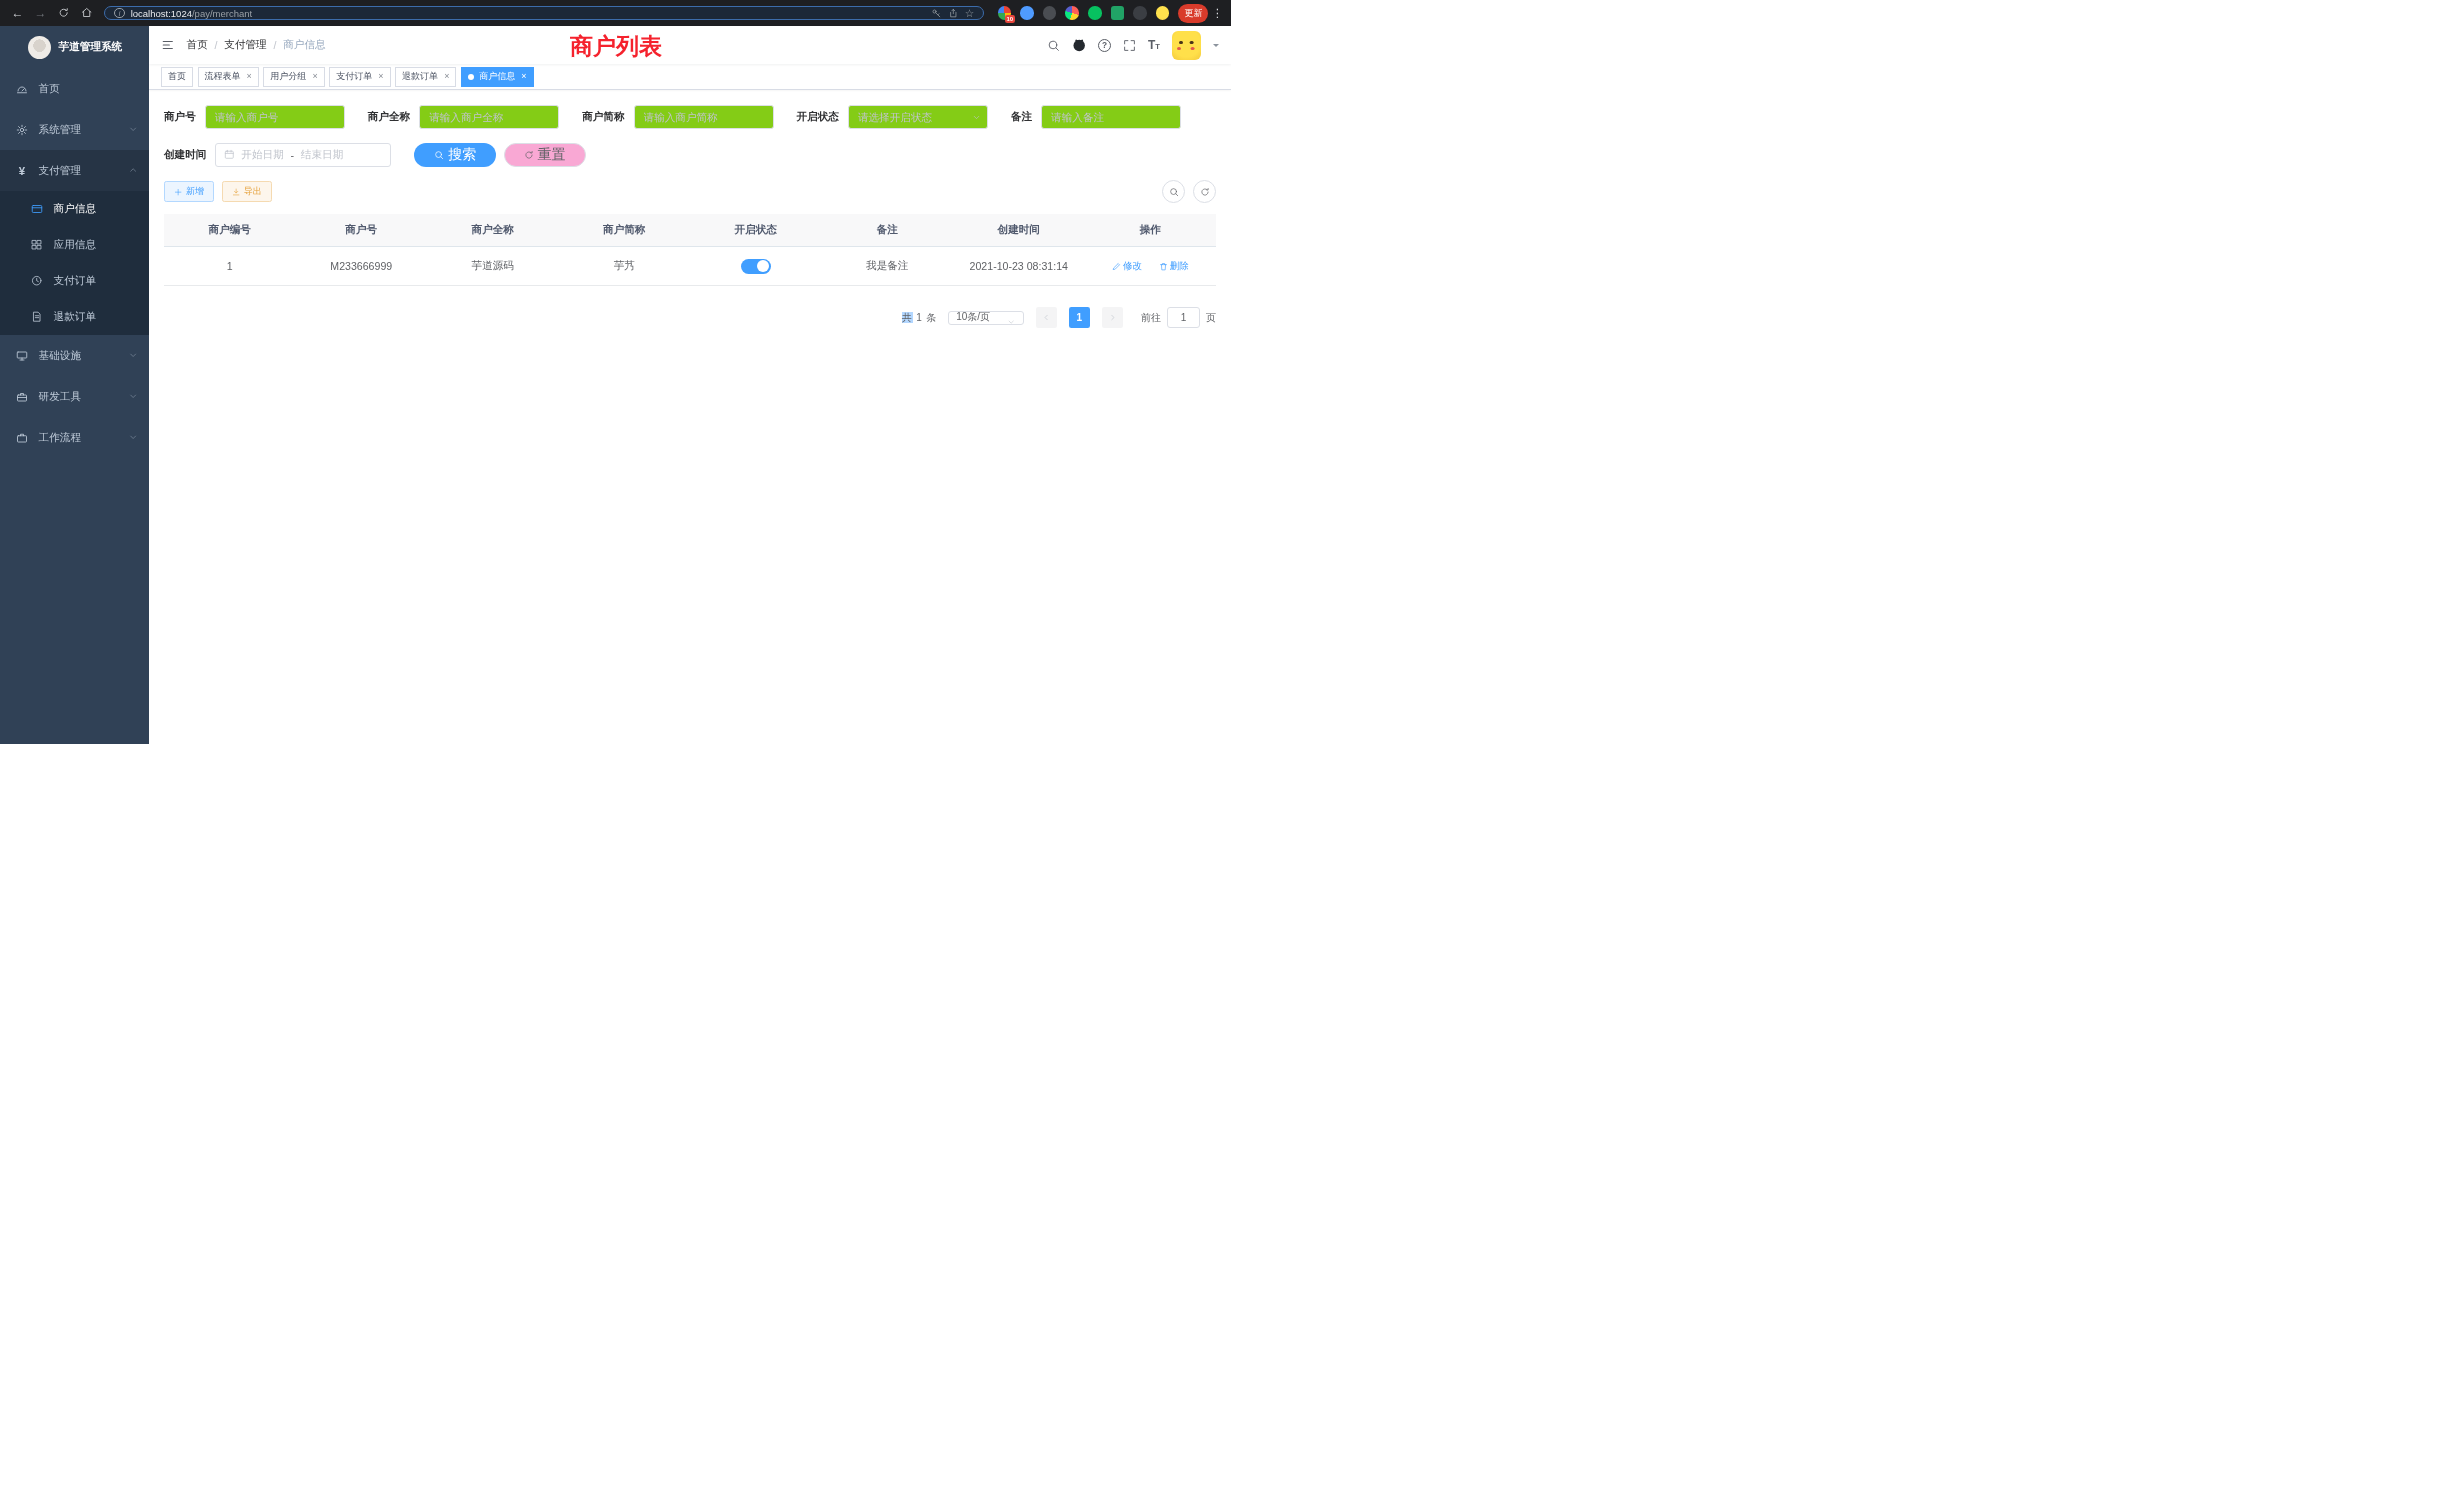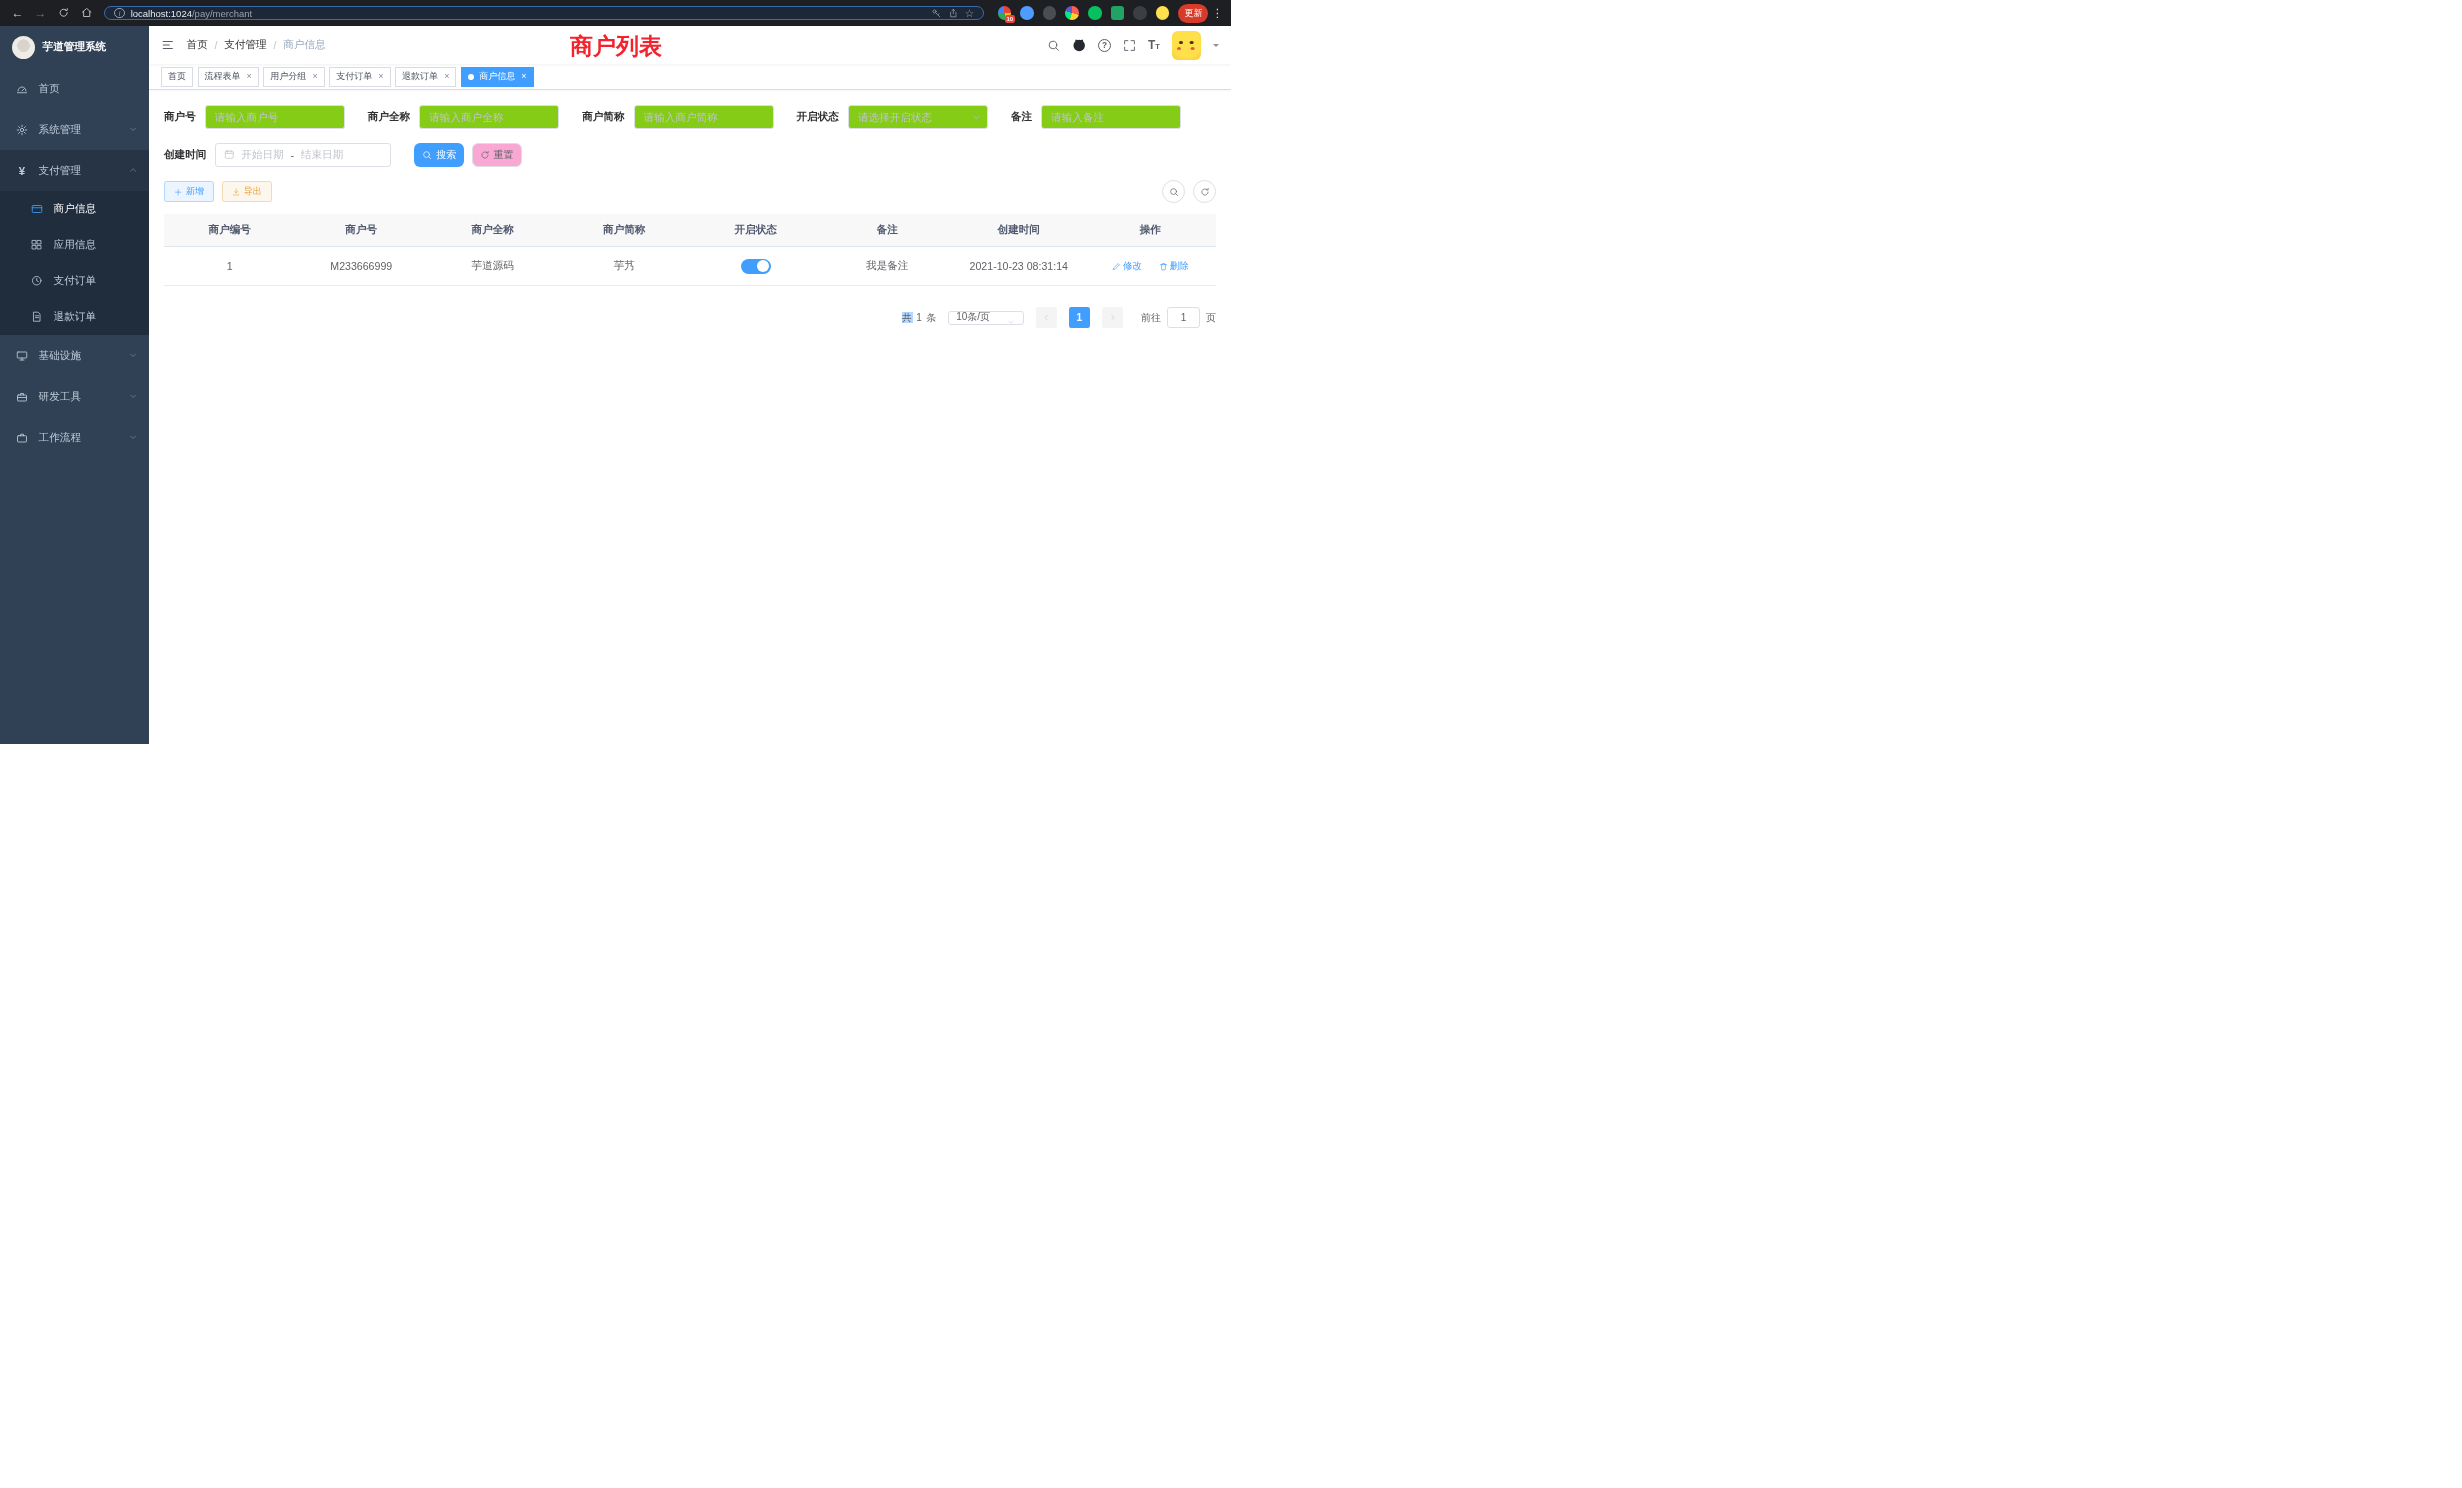--- a/index.html
+++ b/index.html
@@ -29,21 +29,21 @@
   .e7{background:#3b3e43}
   .e8{background:radial-gradient(circle at 50% 40%,#ffe14d 60%,#f2c country94b)}
   .e8{background:radial-gradient(circle at 50% 40%,#ffe14d 60%,#f2c94b)}
   .badge{position:absolute;right:-3.8px;bottom:-3px;background:#e8453c;color:#fff;font-size:6px;line-height:1;padding:1.1px 1.9px;border-radius:2.3px;font-weight:700}
   .update-btn{background:#d93b2b;color:#fff;font-size:9px;padding:3px 6px;border-radius:10px;cursor:pointer;white-space:nowrap}
   .kebab{color:#dadce0;font-size:11.4px;width:12px;text-align:center;cursor:pointer}
 
   
   .app{display:flex;height:719px}
   .sidebar{width:149px;background:#304156;color:#bfcbd9;flex:none;font-size:10.6px}
-  .logo{height:42px;display:flex;align-items:center;gap:7.6px;padding-left:12px}
+  .logo{height:42px;display:flex;align-items:center;gap:7.6px;padding-left:28px}
   .logo-avatar{width:23px;height:23px;border-radius:50%;background:radial-gradient(circle at 50% 42%,#d8d3cc 35%,#efece7 36%);flex:none}
   .logo-title{color:#fff;font-weight:700}
   .menu-item{height:41px;display:flex;align-items:center;gap:10px;padding:0 12px 0 15px;position:relative;cursor:pointer}
   .menu-item.parent-open{background:#263445}
   .submenu .menu-item{height:36px;background:#1f2d3d;padding-left:30px}
   .submenu .menu-item.active{color:#fff}
   .submenu .menu-item.active .mi-icon{color:#409EFF}
   .mi-icon{width:13.6px;display:flex;justify-content:center;align-items:center;font-size:11.4px;flex:none}
   .chev{position:absolute;right:12px;color:#8b98a9}
 
@@ -81,21 +81,21 @@
   .f-label{font-size:10.6px;font-weight:700;color:#303133;padding-right:9px;white-space:nowrap}
   .input{height:24px;border:0.8px solid #dcdfe6;border-radius:3px;padding:0 9px;font-size:10.6px;color:#606266;width:140px;outline:none;background:#84cc16;font-family:inherit}
   .input::placeholder{color:#c0c4cc}
   .select{position:relative;width:140px}
   .select .input{width:100%;padding-right:21px}
   .sel-chev{position:absolute;right:6.8px;top:7.6px;color:#c0c4cc;pointer-events:none}
   .date-range{width:176px;height:24px;border:0.8px solid #dcdfe6;border-radius:3px;display:flex;align-items:center;padding:0 7.6px;gap:6.8px;font-size:10.6px;cursor:text}
   .dr-ph{color:#c0c4cc}
   .dr-sep{color:#606266}
   .dr-cal{color:#c0c4cc;display:flex}
-  .btn{height:24px;border-radius:6px;font-size:10px;display:inline-flex;align-items:center;gap:3.8px;padding:0 7px;cursor:pointer;border:0.8px solid transparent;font-family:inherit}
+  .btn{height:24px;border-radius:12px;font-size:14px;display:inline-flex;align-items:center;gap:3.8px;padding:0 19px;cursor:pointer;border:0.8px solid transparent;font-family:inherit}
   .btn-primary{background:#409EFF;color:#fff}
   .btn-default{background:#f9a8d4;border-color:#dcdfe6;color:#606266}
   .btn-mini{height:21px;font-size:9px;padding:4px 9px;border-radius:2.3px}
   .btn-plain-primary{background:#ecf5ff;border-color:#b3d8ff;color:#409EFF}
   .btn-plain-warning{background:#fdf6ec;border-color:#f5dab1;color:#e6a23c}
   .toolbar{display:flex;align-items:center;margin:1.5px 0 10.6px;gap:7.6px}
   .tool-right{margin-left:auto;display:flex;gap:7.6px}
   .circle-btn{width:23px;height:23px;border-radius:50%;border:0.8px solid #dcdfe6;background:#fff;display:flex;align-items:center;justify-content:center;color:#606266;cursor:pointer}
 
   table{width:100%;border-collapse:collapse;table-layout:fixed}

